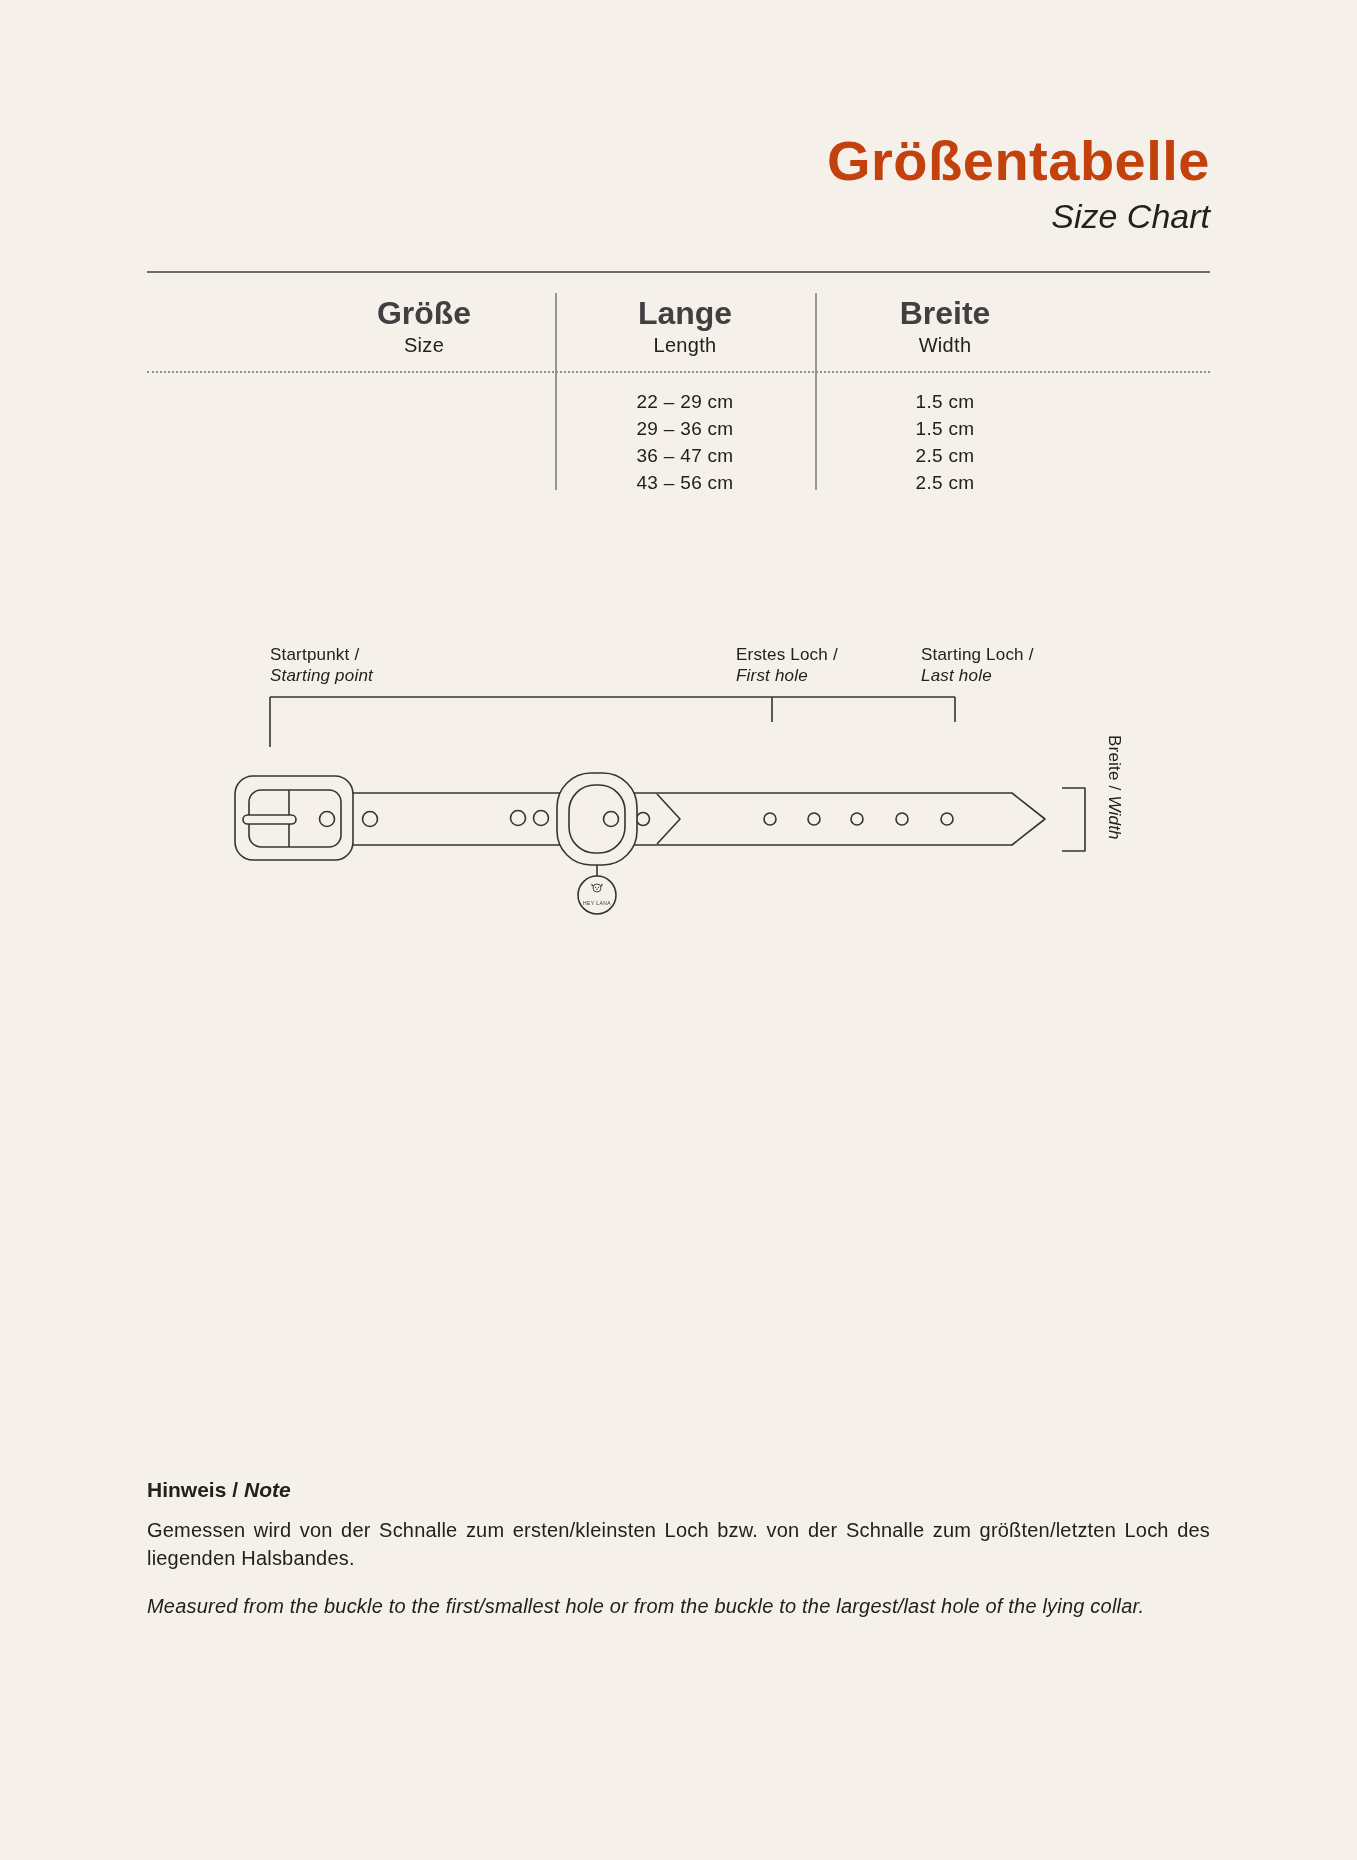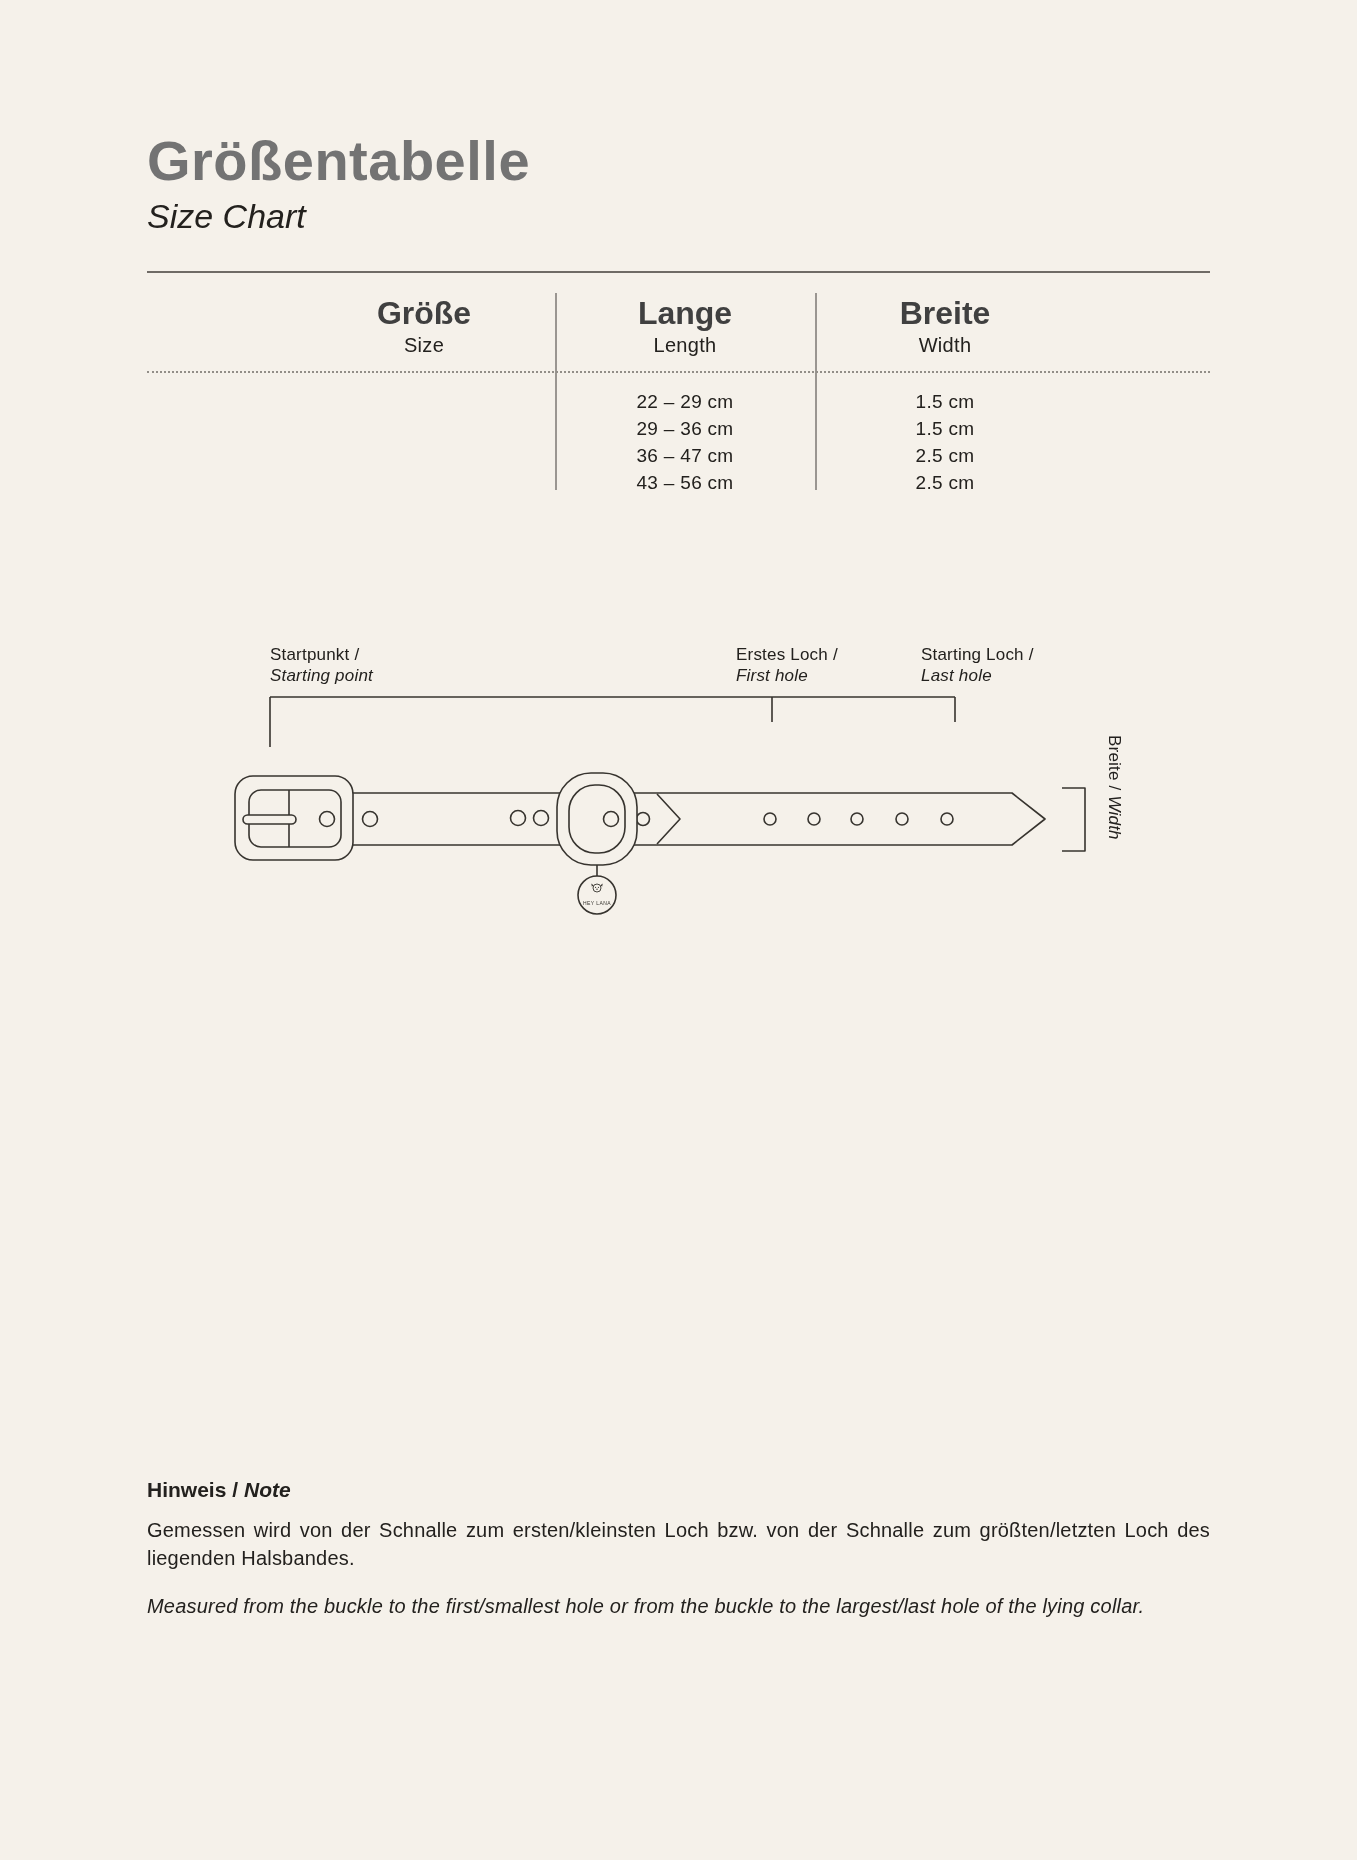--- a/index.html
+++ b/index.html
@@ -7,26 +7,26 @@
     width:1357px;height:1860px;
     font-family:"Liberation Sans", sans-serif;
     background:#e9e6e0;
   }
   .page{
     position:relative;width:1357px;height:1860px;
     background:#f5f1ea;color:#23211e;overflow:hidden;
   }
   .abs{position:absolute;}
   .title{
-    left:147px;top:130px;width:1063px;text-align:left;
-    font-size:56px;font-weight:700;line-height:62px;color:#737373;
+    left:147px;top:130px;width:1063px;text-align:right;
+    font-size:56px;font-weight:700;line-height:62px;color:#c2410c;
     letter-spacing:0.5px;
   }
   .subtitle{
-    left:147px;top:194px;width:1063px;text-align:left;
+    left:147px;top:194px;width:1063px;text-align:right;
     font-size:34px;font-style:italic;line-height:44px;color:#23211e;
   }
   .rule-solid{
     left:147px;top:271px;width:1063px;height:0;
     border-top:2px solid #6f6b66;
   }
   .rule-dotted{
     left:147px;top:371px;width:1063px;height:0;
     border-top:2px dotted #928e88;
   }

